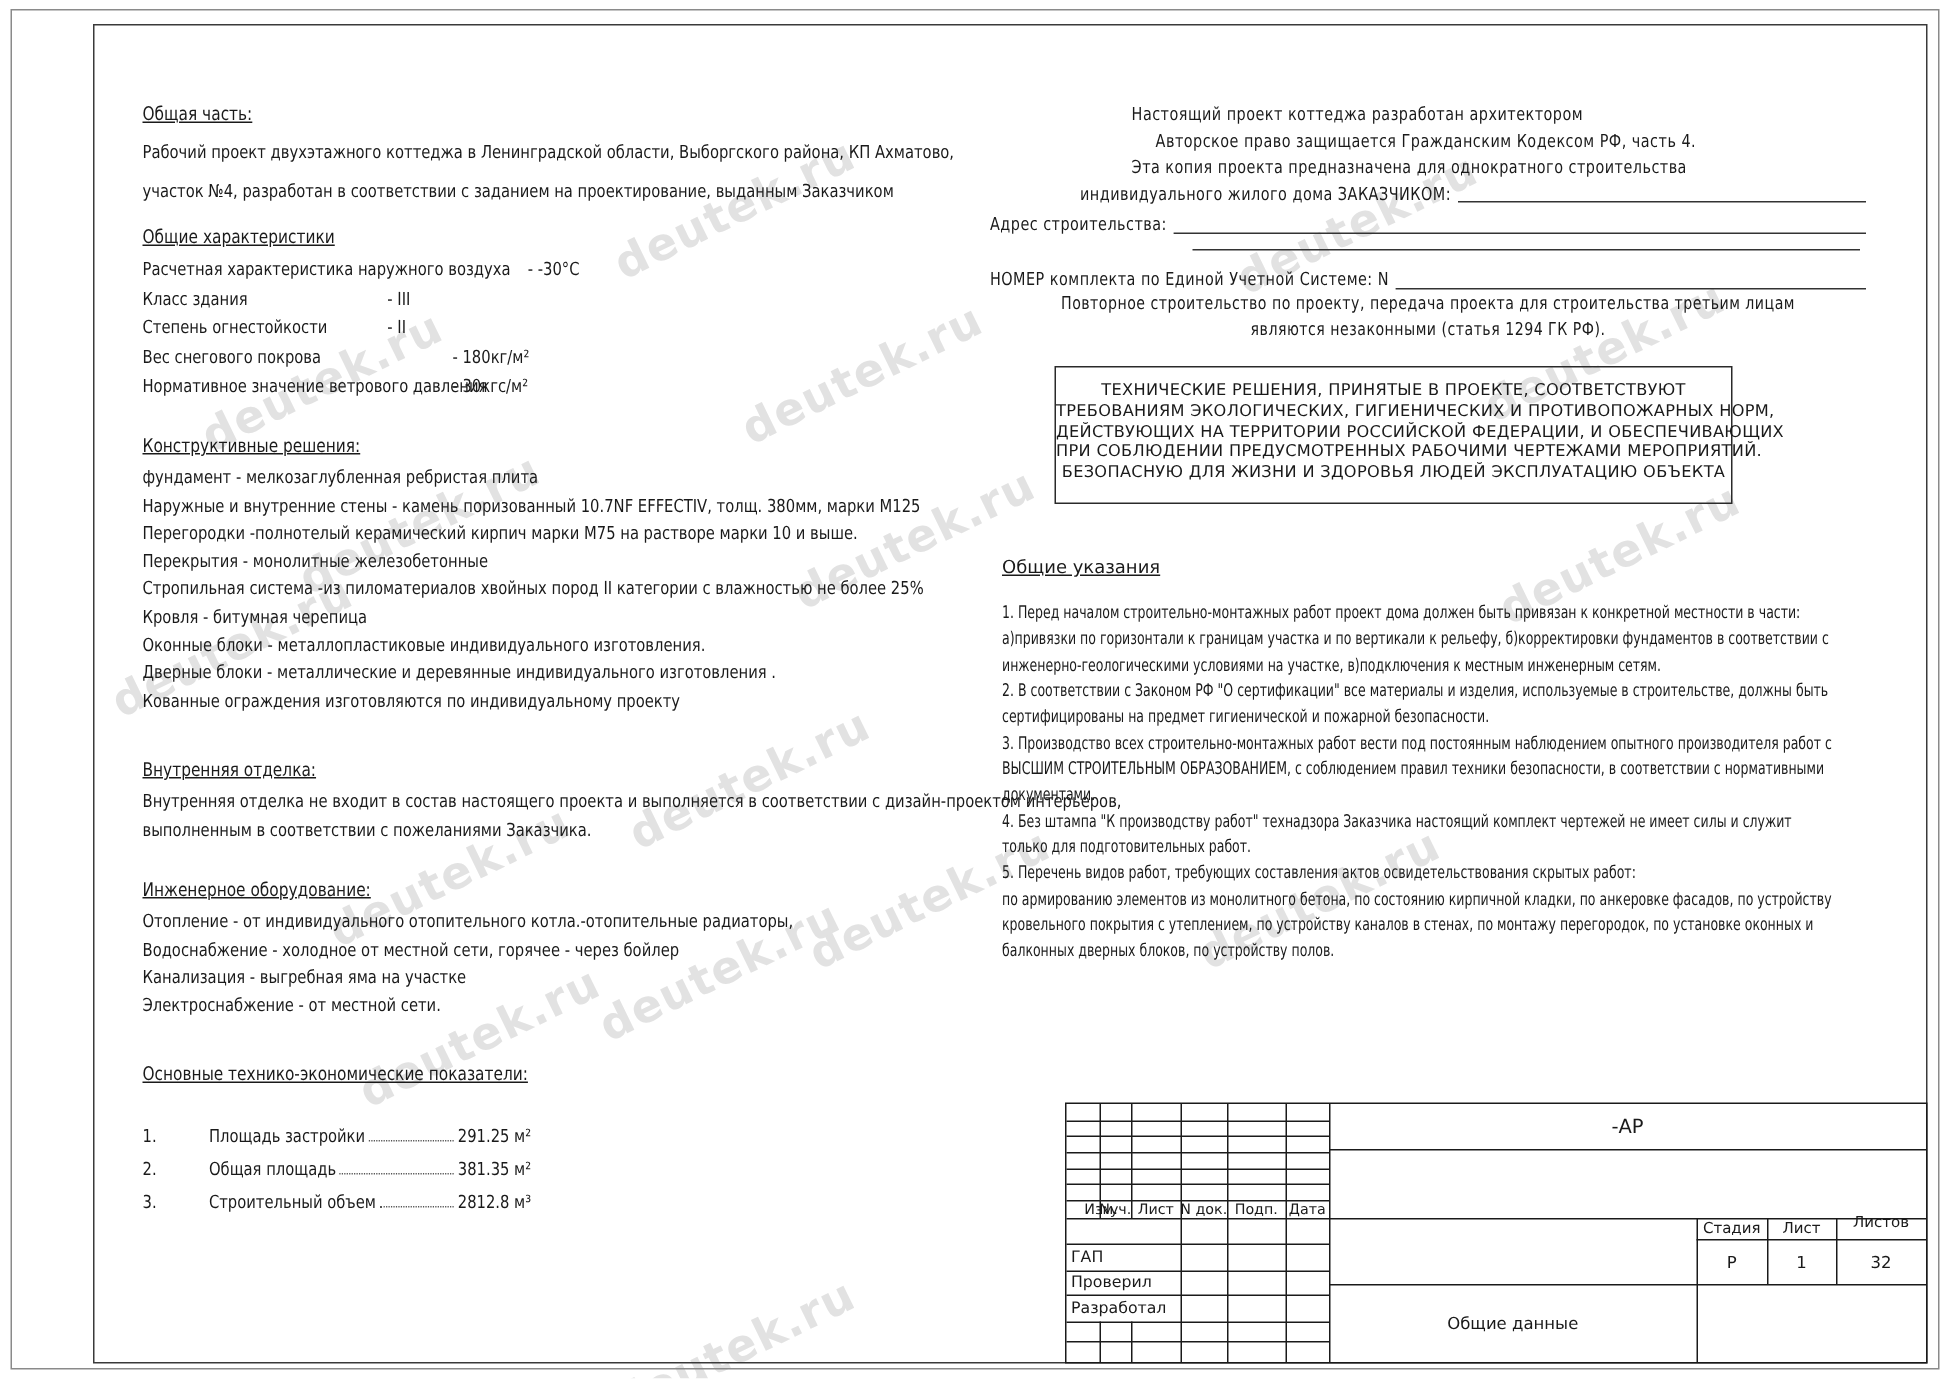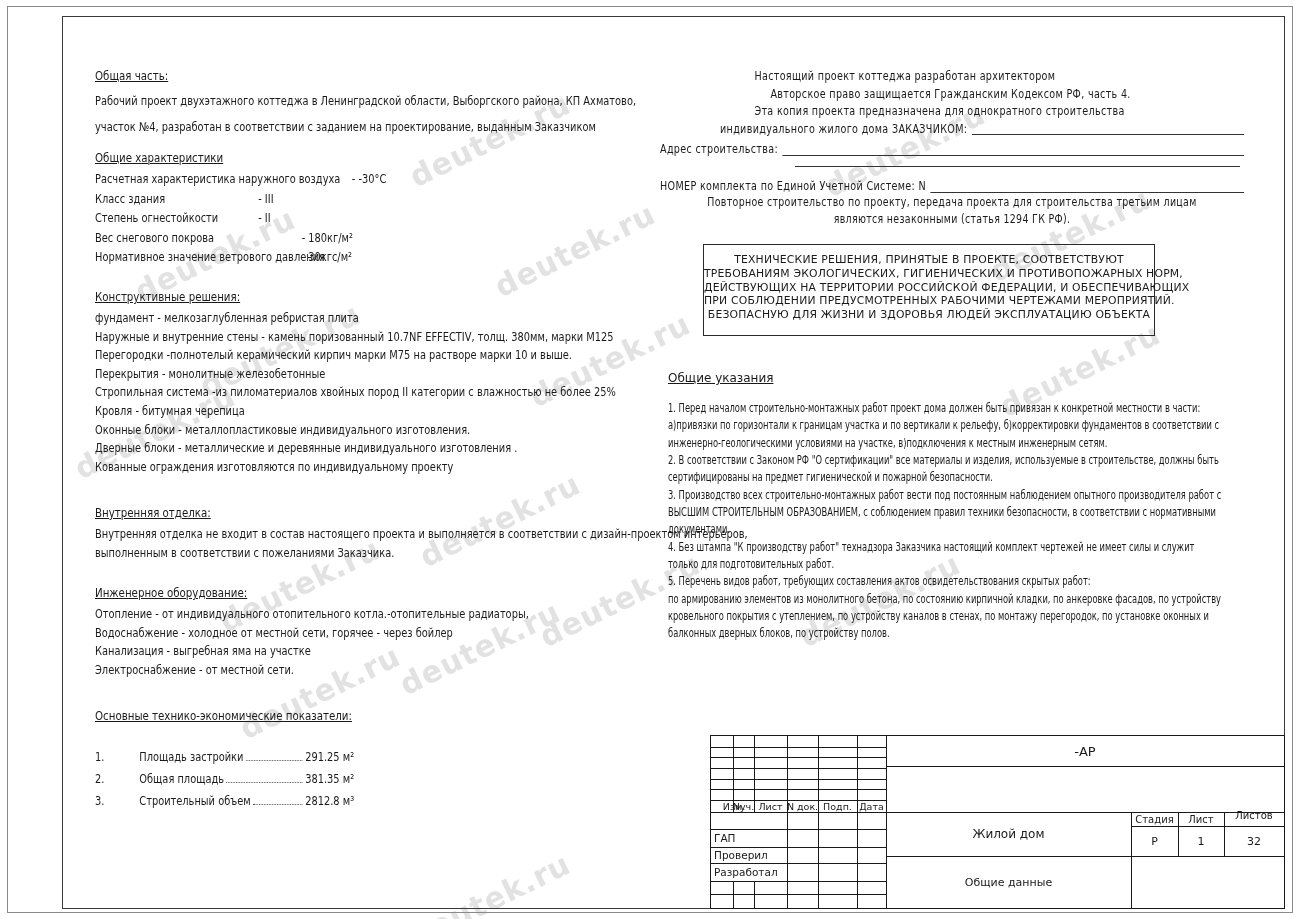--- a/index.html
+++ b/index.html
@@ -253,21 +253,20 @@
     <div class="tb-cell" style="left:43px;top:64px;width:33px;height:12px;font-size:9.5px;">Лист</div>
     <div class="tb-cell" style="left:76px;top:64px;width:31px;height:12px;font-size:9.5px;">N док.</div>
     <div class="tb-cell" style="left:107px;top:64px;width:39px;height:12px;font-size:9.5px;">Подп.</div>
     <div class="tb-cell" style="left:146px;top:64px;width:29px;height:12px;font-size:9.5px;">Дата</div>
 
     <div class="tb-role" style="left:0;top:93px;width:76px;height:18px;">ГАП</div>
     <div class="tb-role" style="left:0;top:111px;width:76px;height:16px;">Проверил</div>
     <div class="tb-role" style="left:0;top:127px;width:76px;height:18px;">Разработал</div>
 
     <div class="tb-cell" style="left:175px;top:0;width:398px;height:30px;font-size:13px;">-АР</div>
-    <div class="tb-cell" style="left:175px;top:76px;width:245px;height:44px;font-size:12px;">Жилой дом</div>
     <div class="tb-cell" style="left:175px;top:120px;width:245px;height:52px;font-size:11px;">Общие данные</div>
     <div class="tb-cell" style="left:420px;top:76px;width:47px;height:14px;font-size:10px;">Стадия</div>
     <div class="tb-cell" style="left:467px;top:76px;width:46px;height:14px;font-size:10px;">Лист</div>
     <div class="tb-cell" style="left:513px;top:72px;width:60px;height:14px;font-size:10px;">Листов</div>
     <div class="tb-cell" style="left:420px;top:90px;width:47px;height:30px;font-size:11px;">Р</div>
     <div class="tb-cell" style="left:467px;top:90px;width:46px;height:30px;font-size:11px;">1</div>
     <div class="tb-cell" style="left:513px;top:90px;width:60px;height:30px;font-size:11px;">32</div>
   </div>
 </div>
 

